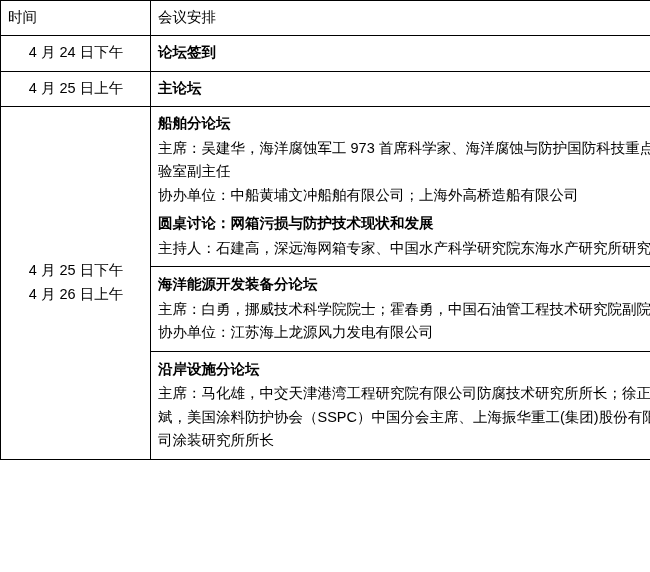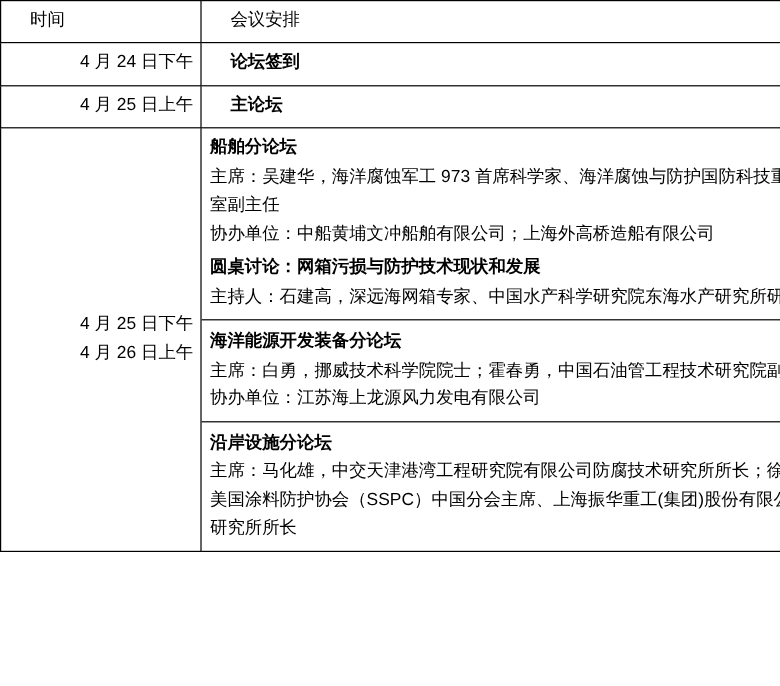--- a/index.html
+++ b/index.html
@@ -15,32 +15,32 @@
     overflow: hidden;
   }
   .schedule-table {
     border-collapse: collapse;
     width: 650px;
     table-layout: fixed;
   }
   .schedule-table td {
     border: 1px solid #000000;
     vertical-align: top;
-    padding: 5px 6px 6px 24px;
+    padding: 5px 6px 6px 7px;
     font-size: 14.5px;
     line-height: 1.62;
   }
   .col-time {
     width: 136px;
   }
   .col-content {
     width: 514px;
   }
   .cell-time {
-    text-align: right;
+    text-align: center;
     white-space: pre-line;
   }
   .cell-time.vcenter {
     vertical-align: middle;
   }
   .hdr {
     font-weight: bold;
   }
   .sub-title {
     font-weight: bold;

